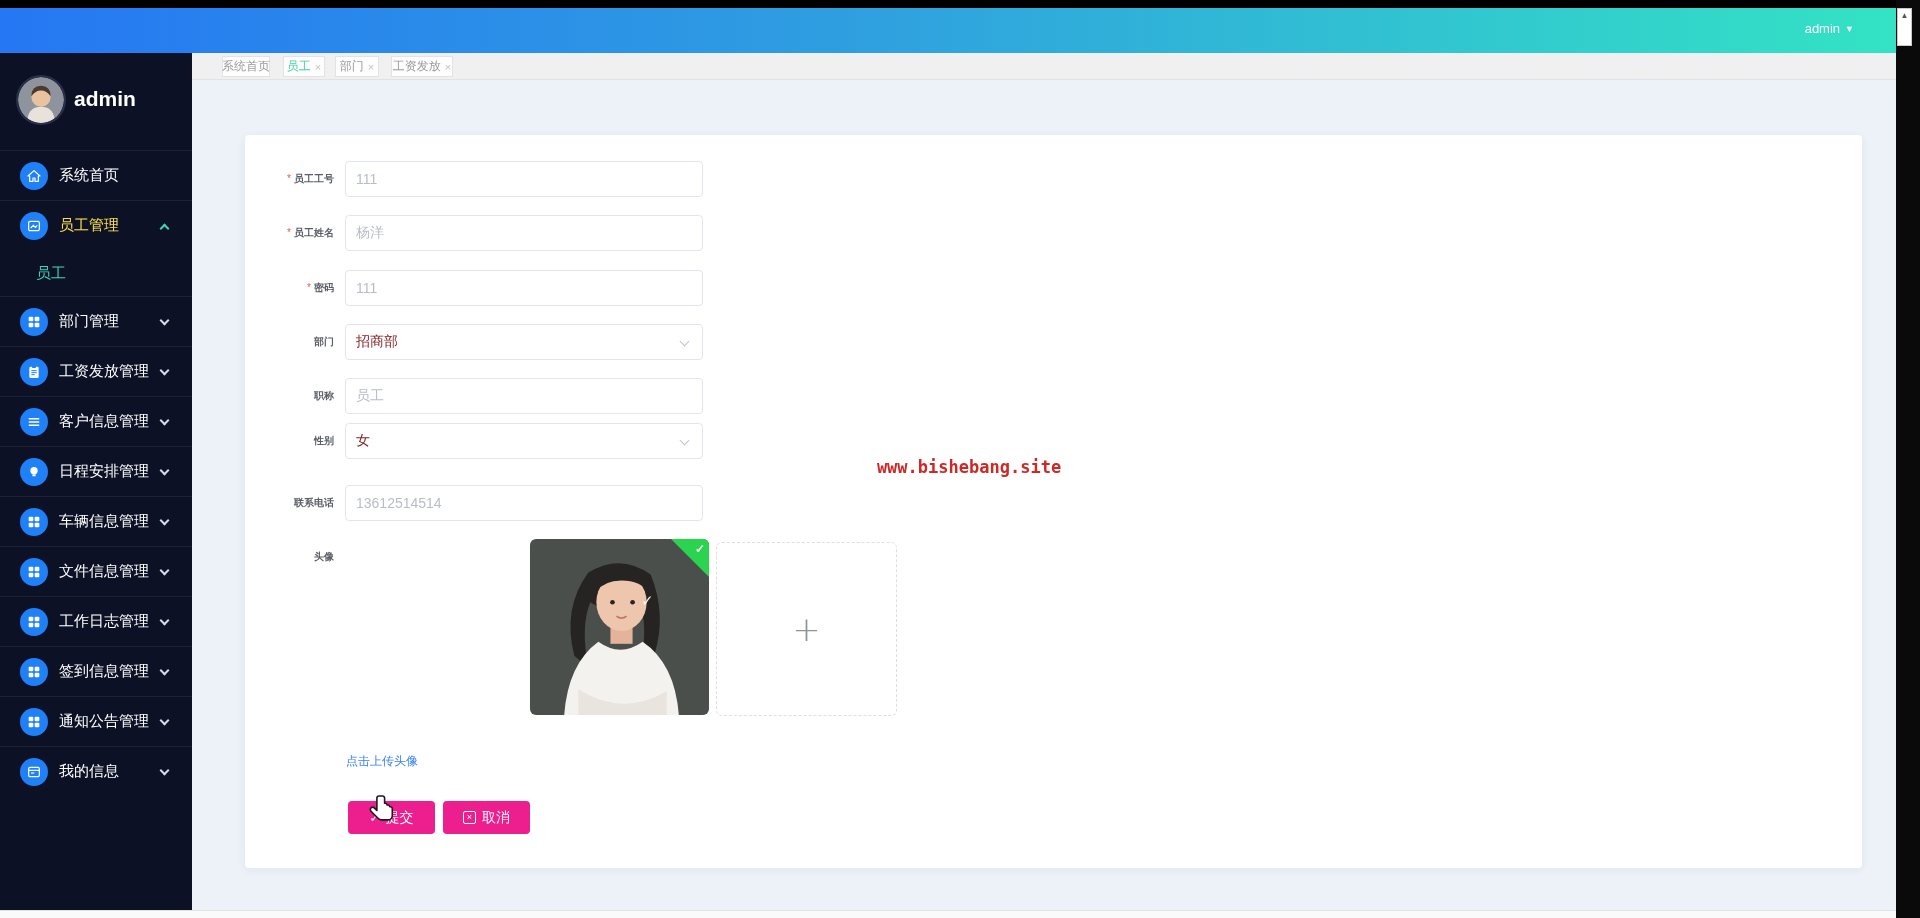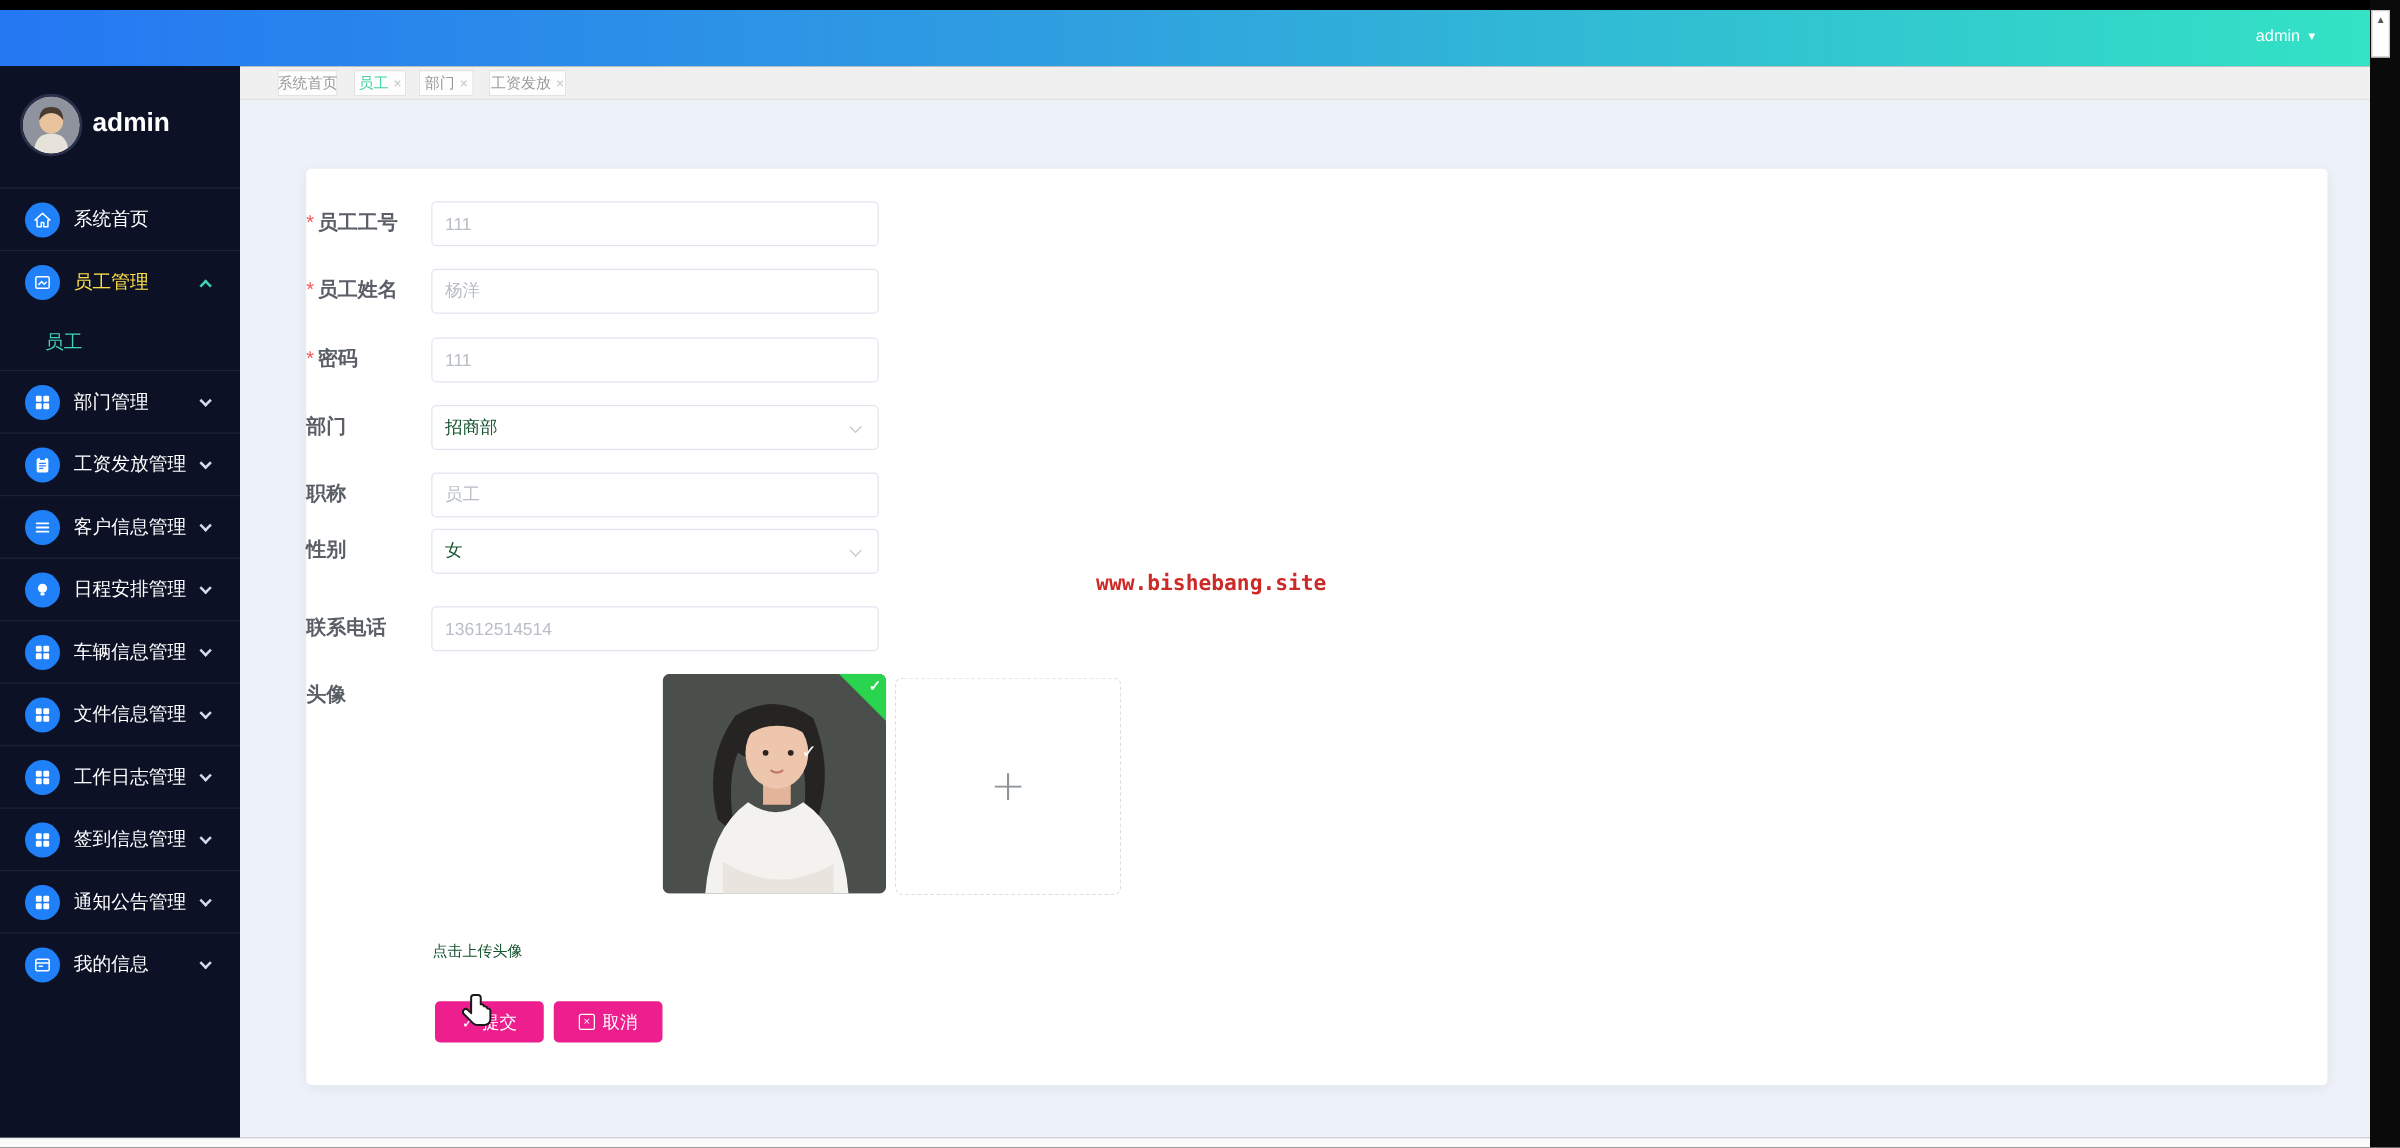--- a/index.html
+++ b/index.html
@@ -46,43 +46,43 @@
     padding:0 6px;cursor:pointer;white-space:nowrap}
   .tab .tclose{color:#c3c3c3;font-size:11px;cursor:pointer}
   .tab.active{color:#42d3a0}
 
   
   .content{position:absolute;left:192px;top:80px;width:1704px;height:830px;background:#edf1f8}
   .card{position:absolute;left:53px;top:55px;width:1617px;height:733px;background:#fff;
     border-radius:4px;box-shadow:0 2px 10px rgba(31,45,61,.06)}
 
   .frow{position:absolute;left:0;height:36px;width:600px}
-  .flabel{position:absolute;left:0;top:0;width:89px;font-size:16px;color:#5a5e66;
+  .flabel{position:absolute;left:0;top:0;width:89px;text-align:right;font-size:10px;color:#5a5e66;
     font-weight:600;line-height:36px;white-space:nowrap}
   .star{color:#f25555;margin-right:3px;font-weight:400}
   .finput{position:absolute;left:100px;top:0;width:358px;height:36px;border:1px solid #e0e5ee;
     border-radius:4px;font-size:14px;color:#b8bdc6;padding:0 10px;background:#fff;outline:none;
     font-family:"Liberation Sans",sans-serif}
   .fselect{display:flex;align-items:center;cursor:pointer}
-  .sel-val{color:#14532d;font-size:14px}
+  .sel-val{color:#7f1d1d;font-size:14px}
   .sel-chev{position:absolute;right:14px;top:13px;width:7px;height:7px;
     border-right:1.6px solid #c0c4cc;border-bottom:1.6px solid #c0c4cc;transform:rotate(45deg)}
 
   
   .photo{position:absolute;left:285px;top:404px;width:179px;height:176px;border-radius:6px;
     overflow:hidden;cursor:pointer}
   .photo svg{display:block;width:100%;height:100%}
   .badge{position:absolute;right:0;top:0;width:0;height:0;
     border-top:38px solid #2bd44e;border-left:38px solid transparent}
   .badge-check{position:absolute;right:4px;top:3px;color:#fff;font-size:12px;font-weight:bold}
   .photo-check{position:absolute;left:62%;top:30%;color:#fff;font-size:15px;opacity:.95}
   .upbox{position:absolute;left:471px;top:407px;width:181px;height:174px;border:1px dashed #dcdfe6;
     border-radius:6px;background:#fff;display:flex;align-items:center;justify-content:center;cursor:pointer}
   .plus{color:#8c9399;font-size:34px;font-weight:200;line-height:1;font-family:"DejaVu Sans",sans-serif}
-  .hint{position:absolute;left:101px;top:618px;font-size:12px;color:#14532d}
+  .hint{position:absolute;left:101px;top:618px;font-size:12px;color:#3b82f6}
 
   
   .btn{position:absolute;top:666px;height:33px;width:87px;border:none;border-radius:4px;background:#ed1e8d;
     color:#fff;font-size:14px;display:flex;align-items:center;justify-content:center;gap:6px;cursor:pointer;
     font-family:"Liberation Sans",sans-serif}
   .btn .bicon{font-size:12px;line-height:1}
   .cancel-icon{width:13px;height:13px;border:1px solid #fff;border-radius:2px;font-size:9px;
     line-height:11px;text-align:center;display:inline-block}
 
   .watermark{position:absolute;left:724px;top:322px;transform:translateX(-50%);

